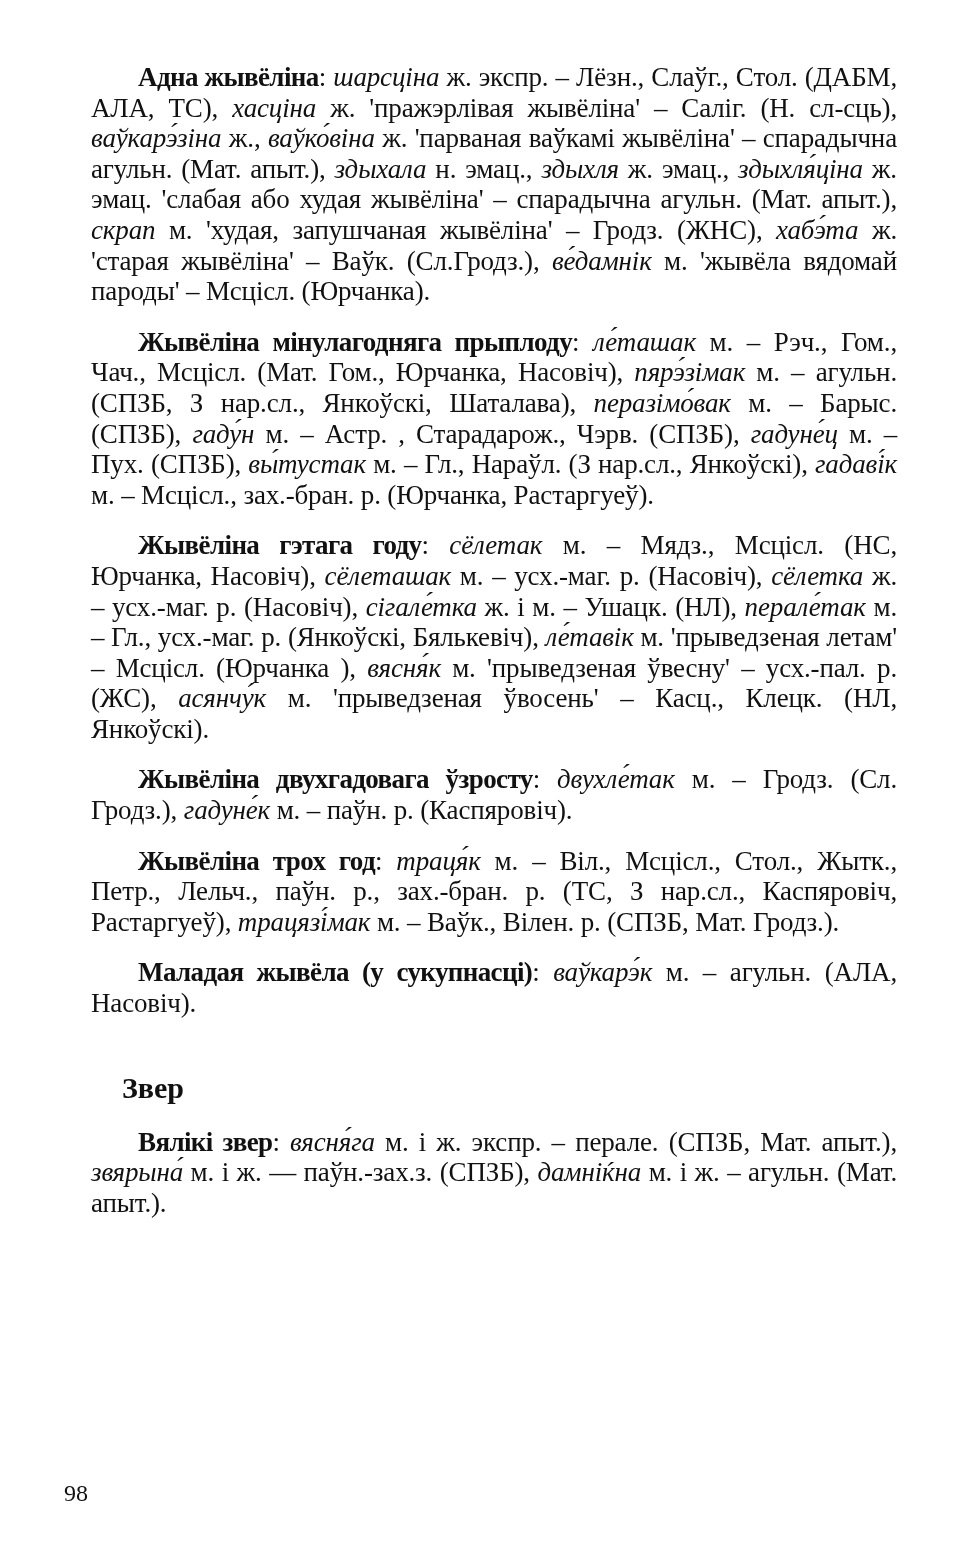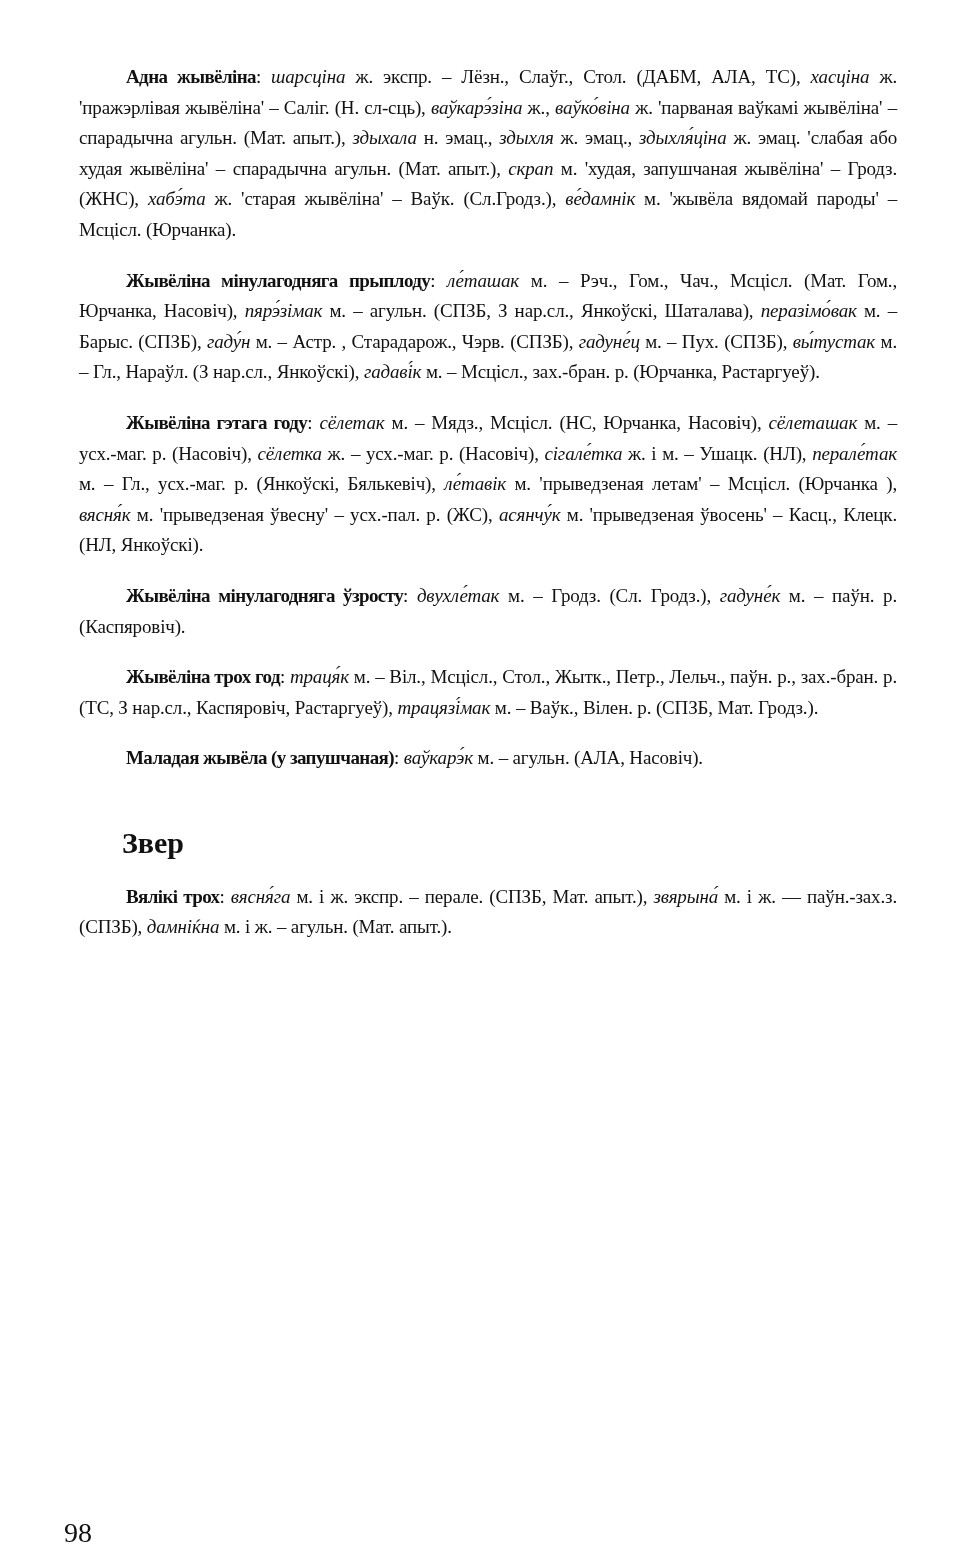--- a/index.html
+++ b/index.html
@@ -15,58 +15,57 @@
       color: #111111;
       font-family: "Liberation Serif", "DejaVu Serif", serif;
     }
     .page {
       position: absolute;
       left: 75px;
       top: 62px;
       width: 822px;
     }
     .para {
-      font-size: 19px;
+      font-size: 27px;
       line-height: 30.6px;
       text-align: justify;
       text-indent: 47px;
-      margin: 0 0 20px 4px;
+      margin: 0 0 20px 16px;
       letter-spacing: -0.15px;
     }
     .para b { font-weight: bold; letter-spacing: -0.6px; }
     .para i { font-style: italic; }
     .section-title {
       font-size: 30px;
       font-weight: bold;
       margin: 52px 0 22px 47px;
       line-height: 34px;
     }
     .page-number {
       position: absolute;
       left: 64px;
       top: 1478px;
-      font-size: 28px;
+      font-size: 24px;
       line-height: 30px;
-      margin-top: 40px;
     }
   </style>
 </head>
 <body>
 
 <div class="page">
   <div id="entries-top">
       <p class="para"><b>Адна жывёліна</b><span>: </span><i>шарсціна</i><span> ж. экспр. – Лёзн., Слаўг., Стол. (ДАБМ, АЛА, ТС), </span><i>хасціна</i><span> ж. 'пражэрлівая жывёліна' – Саліг. (Н. сл-сць), </span><i>ваўкарэ́зіна</i><span> ж., </span><i>ваўко́віна</i><span> ж. 'парваная ваўкамі жывёліна' – спарадычна агульн. (Мат. апыт.), </span><i>здыхала</i><span> н. эмац., </span><i>здыхля</i><span> ж. эмац., </span><i>здыхля́ціна</i><span> ж. эмац. 'слабая або худая жывёліна' – спарадычна агульн. (Мат. апыт.), </span><i>скрап</i><span> м. 'худая, запушчаная жывёліна' – Гродз. (ЖНС), </span><i>хабэ́та</i><span> ж. 'старая жывёліна' – Ваўк. (Сл.Гродз.), </span><i>ве́дамнік</i><span> м. 'жывёла вядомай пароды' – Мсцісл. (Юрчанка).</span></p>
       <p class="para"><b>Жывёліна мінулагодняга прыплоду</b><span>: </span><i>ле́ташак</i><span> м. – Рэч., Гом., Чач., Мсцісл. (Мат. Гом., Юрчанка, Насовіч), </span><i>пярэ́зімак</i><span> м. – агульн. (СПЗБ, З нар.сл., Янкоўскі, Шаталава), </span><i>перазімо́вак</i><span> м. – Барыс. (СПЗБ), </span><i>гаду́н</i><span> м. – Астр. , Старадарож., Чэрв. (СПЗБ), </span><i>гадуне́ц</i><span> м. – Пух. (СПЗБ), </span><i>вы́тустак</i><span> м. – Гл., Нараўл. (З нар.сл., Янкоўскі), </span><i>гадаві́к</i><span> м. – Мсцісл., зах.-бран. р. (Юрчанка, Растаргуеў).</span></p>
       <p class="para"><b>Жывёліна гэтага году</b><span>: </span><i>сёлетак</i><span> м. – Мядз., Мсцісл. (НС, Юрчанка, Насовіч), </span><i>сёлеташак</i><span> м. – усх.-маг. р. (Насовіч), </span><i>сёлетка</i><span> ж. – усх.-маг. р. (Насовіч), </span><i>сігале́тка</i><span> ж. і м. – Ушацк. (НЛ), </span><i>перале́так</i><span> м. – Гл., усх.-маг. р. (Янкоўскі, Бялькевіч), </span><i>ле́тавік</i><span> м. 'прыведзеная летам' – Мсцісл. (Юрчанка ), </span><i>вясня́к</i><span> м. 'прыведзеная ўвесну' – усх.-пал. р. (ЖС), </span><i>асянчу́к</i><span> м. 'прыведзеная ўвосень' – Касц., Клецк. (НЛ, Янкоўскі).</span></p>
-      <p class="para"><b>Жывёліна мінулагодняга ўзросту</b><span>: </span><i>двухле́так</i><span> м. – Гродз. (Сл. Гродз.), </span><i>гадуне́к</i><span> м. – паўн. р. (Каспяровіч).</span></p>
+      <p class="para"><b>Жывёліна двухгадовага ўзросту</b><span>: </span><i>двухле́так</i><span> м. – Гродз. (Сл. Гродз.), </span><i>гадуне́к</i><span> м. – паўн. р. (Каспяровіч).</span></p>
       <p class="para"><b>Жывёліна трох год</b><span>: </span><i>траця́к</i><span> м. – Віл., Мсцісл., Стол., Жытк., Петр., Лельч., паўн. р., зах.-бран. р. (ТС, З нар.сл., Каспяровіч, Растаргуеў), </span><i>трацязі́мак</i><span> м. – Ваўк., Вілен. р. (СПЗБ, Мат. Гродз.).</span></p>
-      <p class="para"><b>Маладая жывёла (у запушчаная)</b><span>: </span><i>ваўкарэ́к</i><span> м. – агульн. (АЛА, Насовіч).</span></p>
+      <p class="para"><b>Маладая жывёла (у сукупнасці)</b><span>: </span><i>ваўкарэ́к</i><span> м. – агульн. (АЛА, Насовіч).</span></p>
     </div>
 
   <div class="section-title">Звер</div>
 
 
   <div id="entries-section">
-      <p class="para"><b>Вялікі трох</b><span>: </span><i>вясня́га</i><span> м. і ж. экспр. – перале. (СПЗБ, Мат. апыт.), </span><i>звярына́</i><span> м. і ж. — паўн.-зах.з. (СПЗБ), </span><i>дамніќна</i><span> м. і ж. – агульн. (Мат. апыт.).</span></p>
+      <p class="para"><b>Вялікі звер</b><span>: </span><i>вясня́га</i><span> м. і ж. экспр. – перале. (СПЗБ, Мат. апыт.), </span><i>звярына́</i><span> м. і ж. — паўн.-зах.з. (СПЗБ), </span><i>дамніќна</i><span> м. і ж. – агульн. (Мат. апыт.).</span></p>
     </div>
 </div>
 
 <div class="page-number">98</div>
 
 </body></html>

